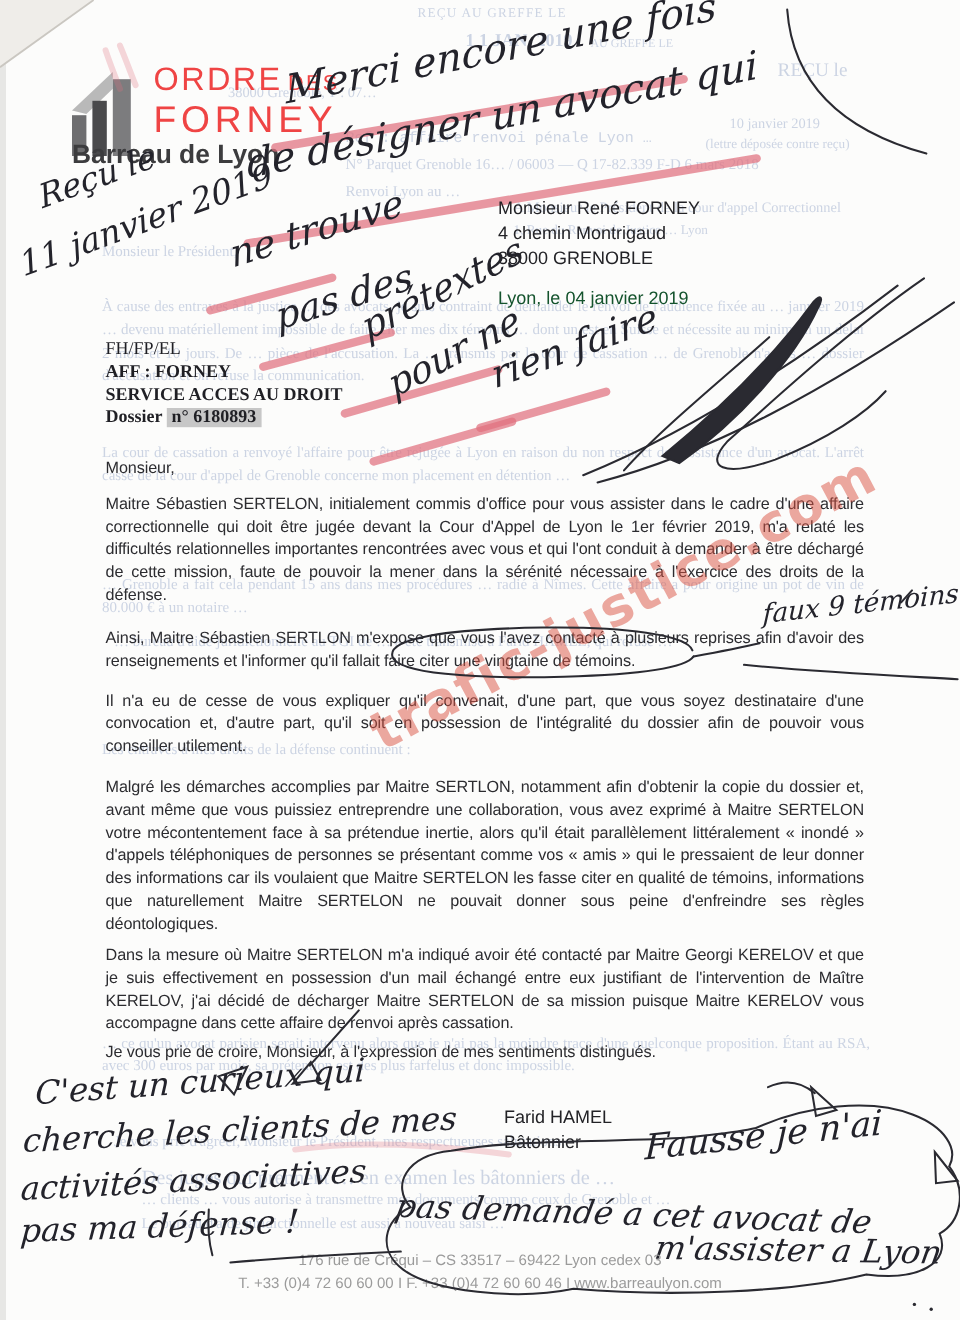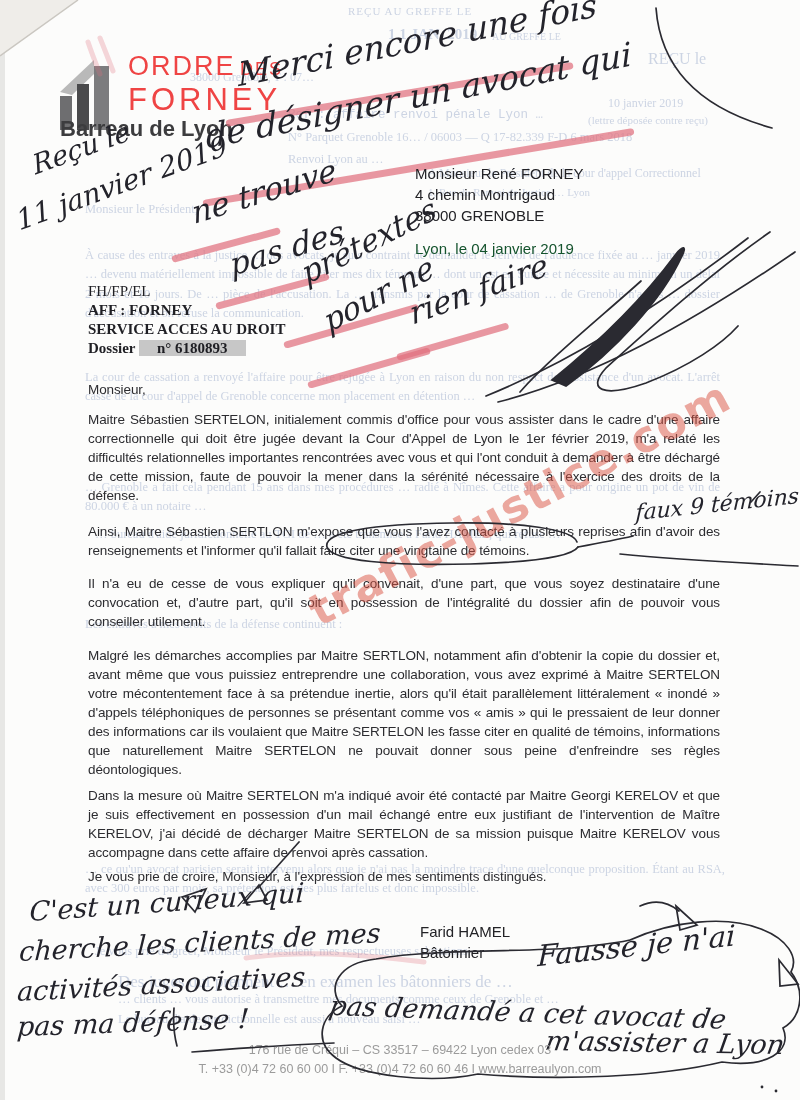--- a/index.html
+++ b/index.html
@@ -9,21 +9,21 @@
   .abs{position:absolute;}
   
   .bleed{position:absolute;color:rgba(125,148,190,.38);font-family:"Liberation Serif",serif;
          white-space:nowrap;}
   .bleed.block{white-space:normal;text-align:justify;line-height:1.55;font-size:12.5px;}
   
   .para{position:absolute;left:88px;width:632px;text-align:justify;
         font-size:13.5px;line-height:19px;letter-spacing:-0.1px;color:#2c2c30;}
   .refblock{position:absolute;left:88px;top:282px;font-family:"Liberation Serif",serif;
             font-size:15px;line-height:19px;color:#1f1f24;}
-  .hl{background:#c7c7c7;padding:0 18px;text-align:center;}
+  .hl{background:#c7c7c7;padding:0 4px;text-align:center;}
   
   .hw{position:absolute;font-family:"DejaVu Serif",serif;font-style:italic;color:#23232b;
       white-space:nowrap;transform-origin:left top;line-height:1;}
   .bar{position:absolute;height:7px;border-radius:4px;background:rgba(224,112,126,.72);
        transform-origin:left center;}
   .wm{position:absolute;left:312px;top:588px;transform:rotate(-28deg);transform-origin:left center;
       font-family:"DejaVu Sans",sans-serif;font-weight:bold;font-size:44px;letter-spacing:2px;
       color:rgba(217,82,66,.5);white-space:nowrap;}
   .ink{position:absolute;left:0;top:0;pointer-events:none;}
   .fold{position:absolute;left:0;top:0;}

